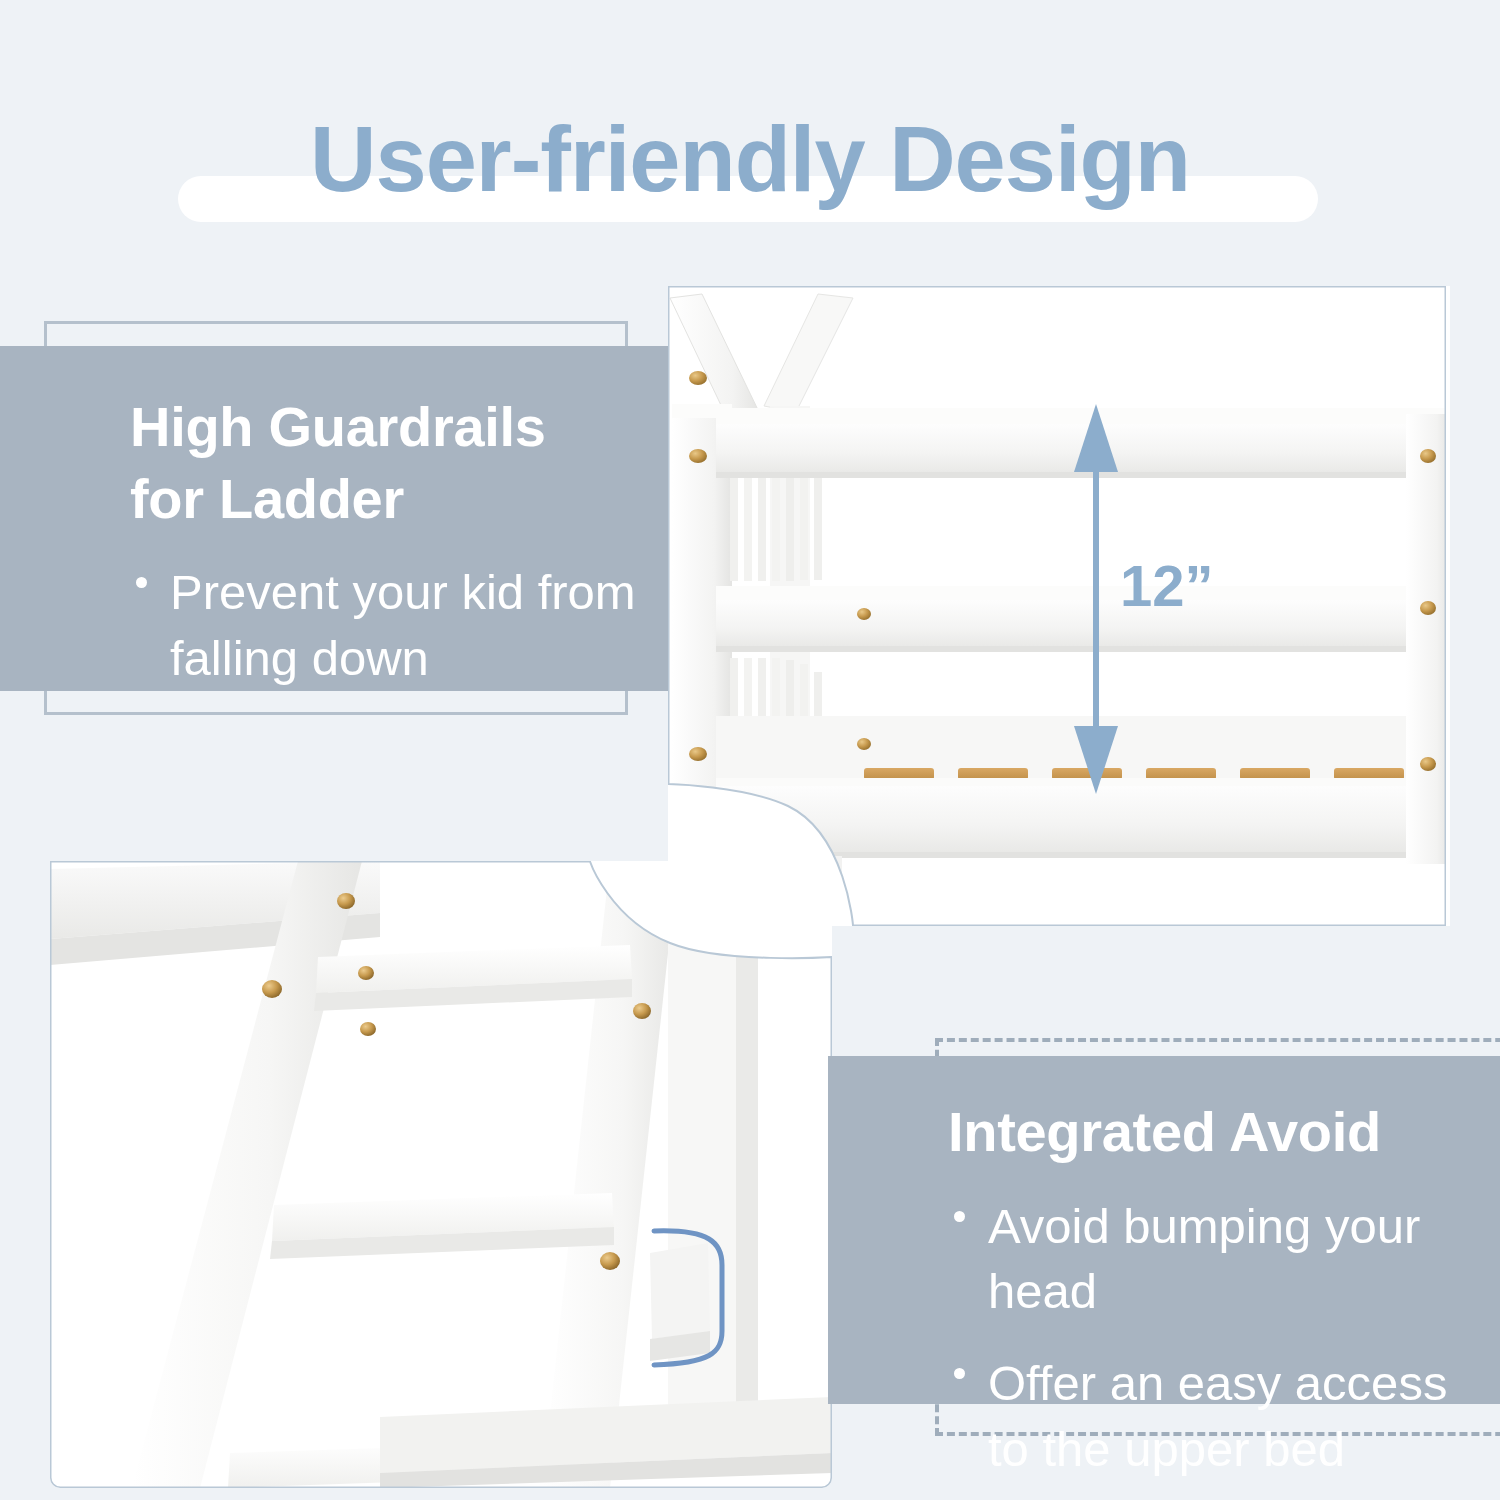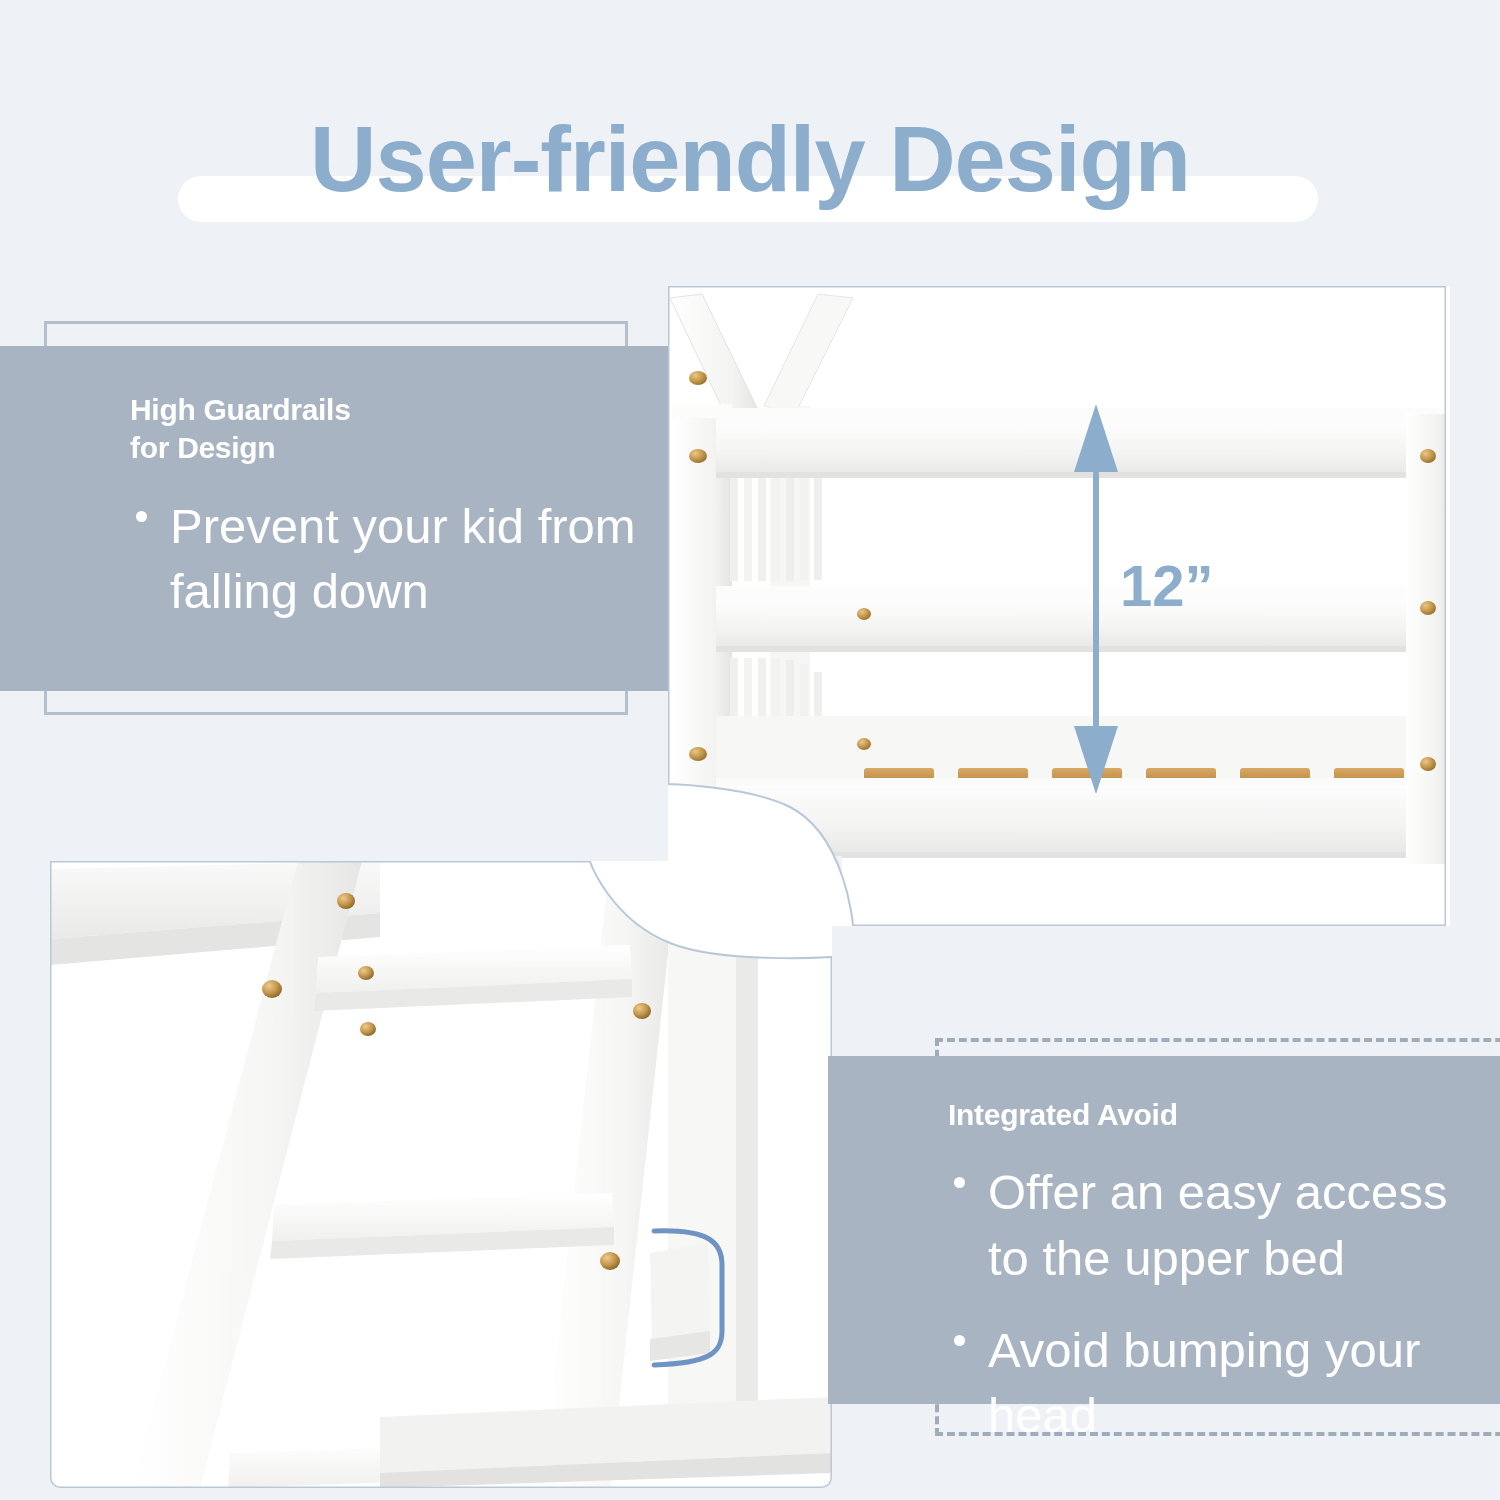--- a/index.html
+++ b/index.html
@@ -38,21 +38,21 @@
     position:absolute;
     border-top:4px dashed #9fadbb;
     border-bottom:4px dashed #9fadbb;
     border-left:4px dashed #9fadbb;
     background:transparent;
   }
 
   
   .feat{position:absolute;color:#ffffff;}
   .feat h2{
-    margin:0 0 26px 0;font-size:30px;font-weight:bold;line-height:1.28;
+    margin:0 0 26px 0;font-size:56px;font-weight:bold;line-height:1.28;
     letter-spacing:-0.3px;
   }
   .feat ul{margin:0;padding:0;list-style:none;}
   .feat li{
     position:relative;padding-left:40px;margin-bottom:26px;
     font-size:49px;line-height:1.34;font-weight:400;
   }
   .feat li:last-child{margin-bottom:0;}
   .feat li .dot{
     position:absolute;left:6px;top:17px;width:11px;height:11px;
@@ -75,21 +75,21 @@
     <div class="title-text">User-friendly Design</div>
   </div>
 
   <div class="outline-solid" style="left:44px;top:285px;width:578px;height:388px;"></div>
 
   <div class="grey-panel" style="left:0px;top:310px;width:670px;height:345px;"></div>
 
   <div class="feat" style="left:130px;top:355px;width:520px;">
     <h2>
       <span>High Guardrails</span><br>
-      <span>for Design</span>
+      <span>for Ladder</span>
     </h2>
     <ul>
       <li>
         <span class="dot"></span>
         <span>Prevent your kid from falling down</span>
       </li>
     </ul>
   </div>
 
   <div class="photo-frame" style="left:668px;top:250px;width:782px;height:640px;">
@@ -287,22 +287,22 @@
 
   <div class="outline-dashed" style="left:935px;top:1002px;width:600px;height:390px;"></div>
 
   <div class="grey-panel" style="left:828px;top:1020px;width:672px;height:348px;"></div>
 
   <div class="feat" style="left:948px;top:1060px;width:540px;">
     <h2>Integrated Avoid</h2>
     <ul>
       <li>
         <span class="dot"></span>
-        <span>Offer an easy access to the upper bed</span>
+        <span>Avoid bumping your head</span>
       </li>
       <li>
         <span class="dot"></span>
-        <span>Avoid bumping your head</span>
+        <span>Offer an easy access to the upper bed</span>
       </li>
     </ul>
   </div>
 
 </div>
 
 </body></html>

